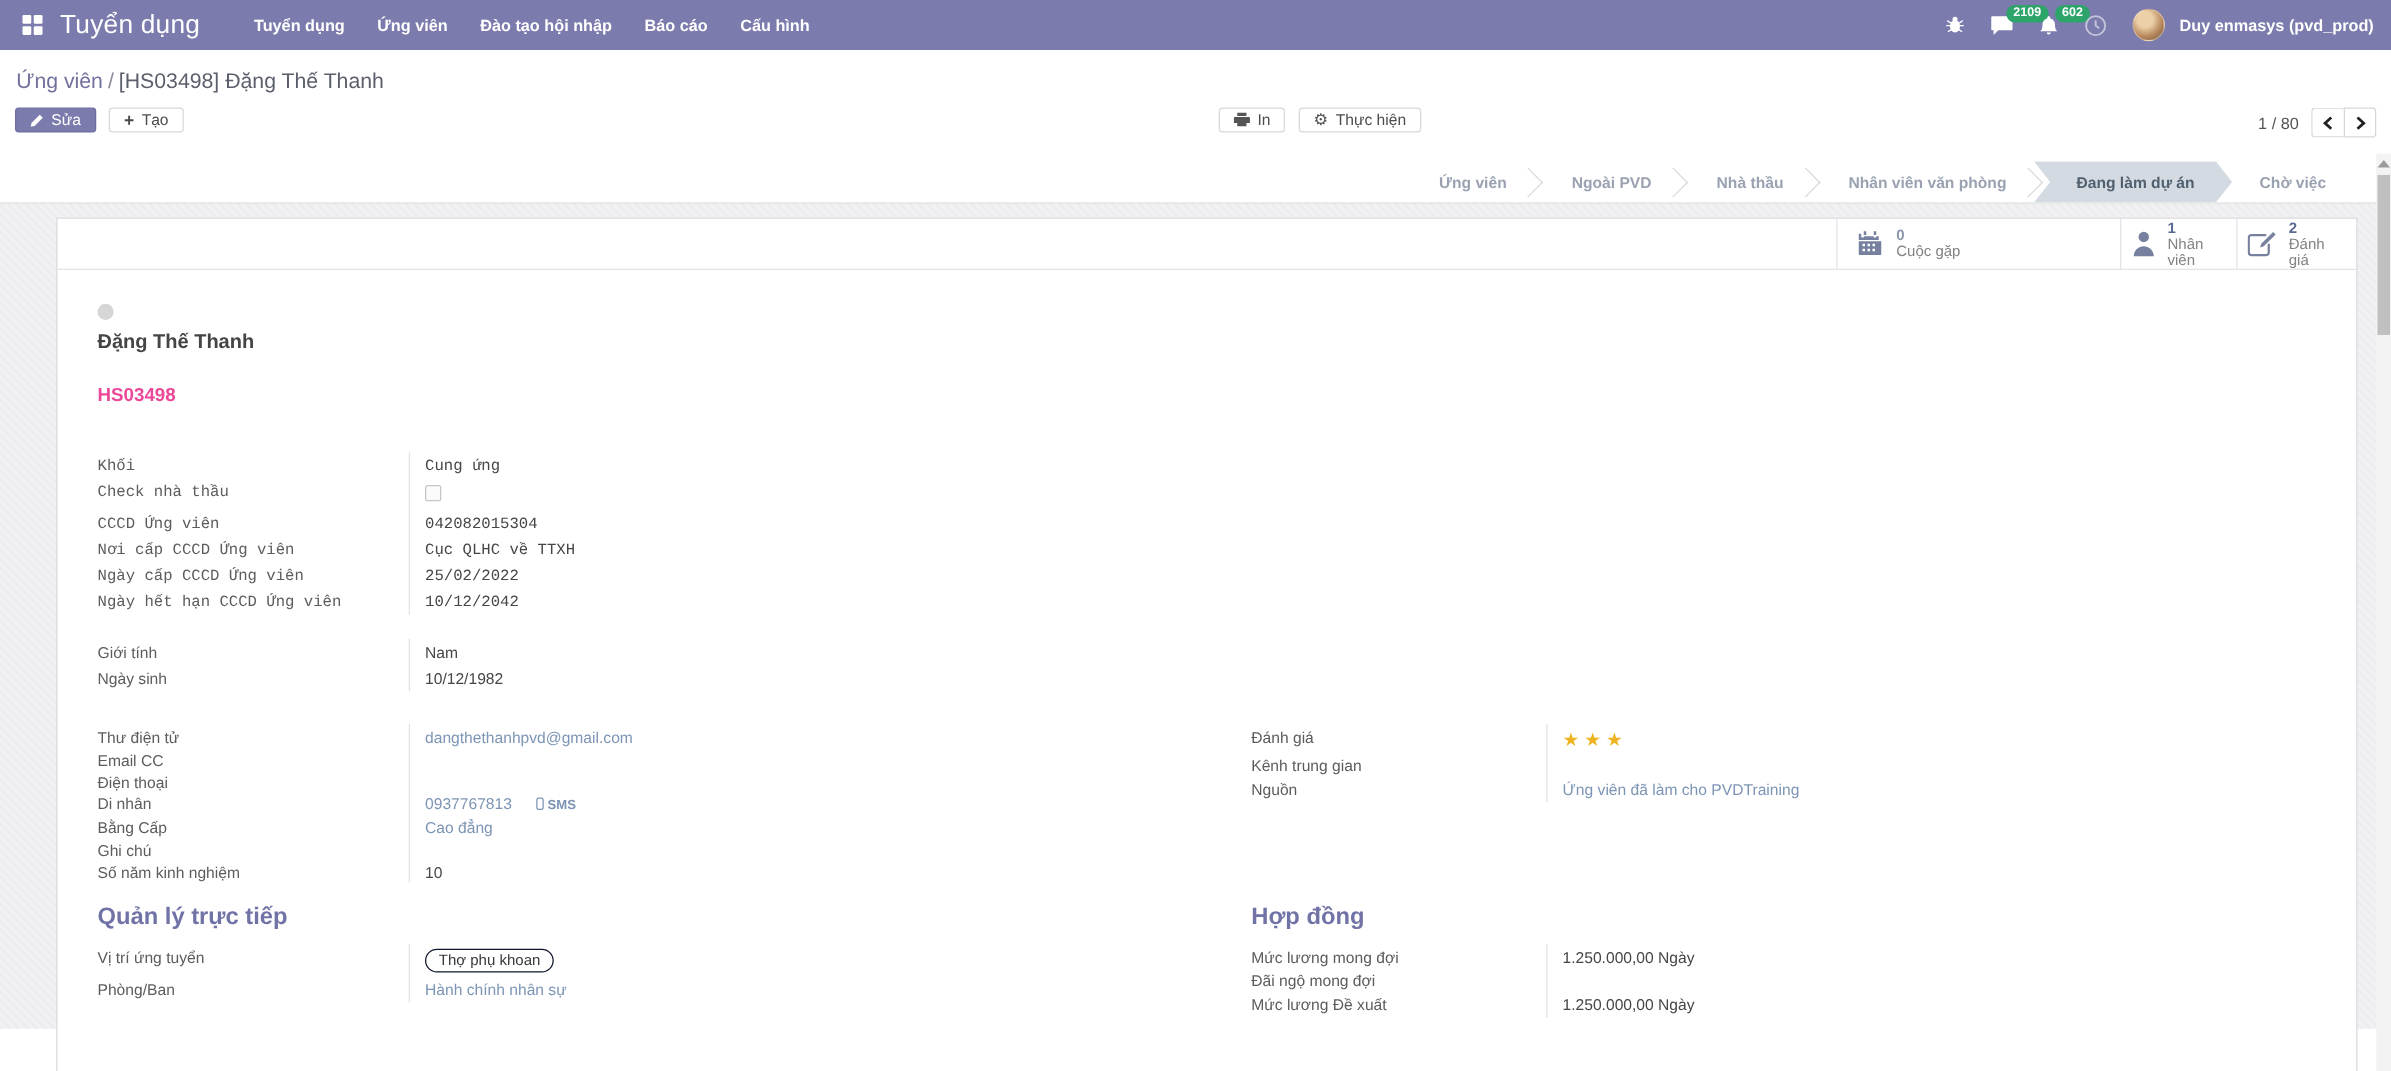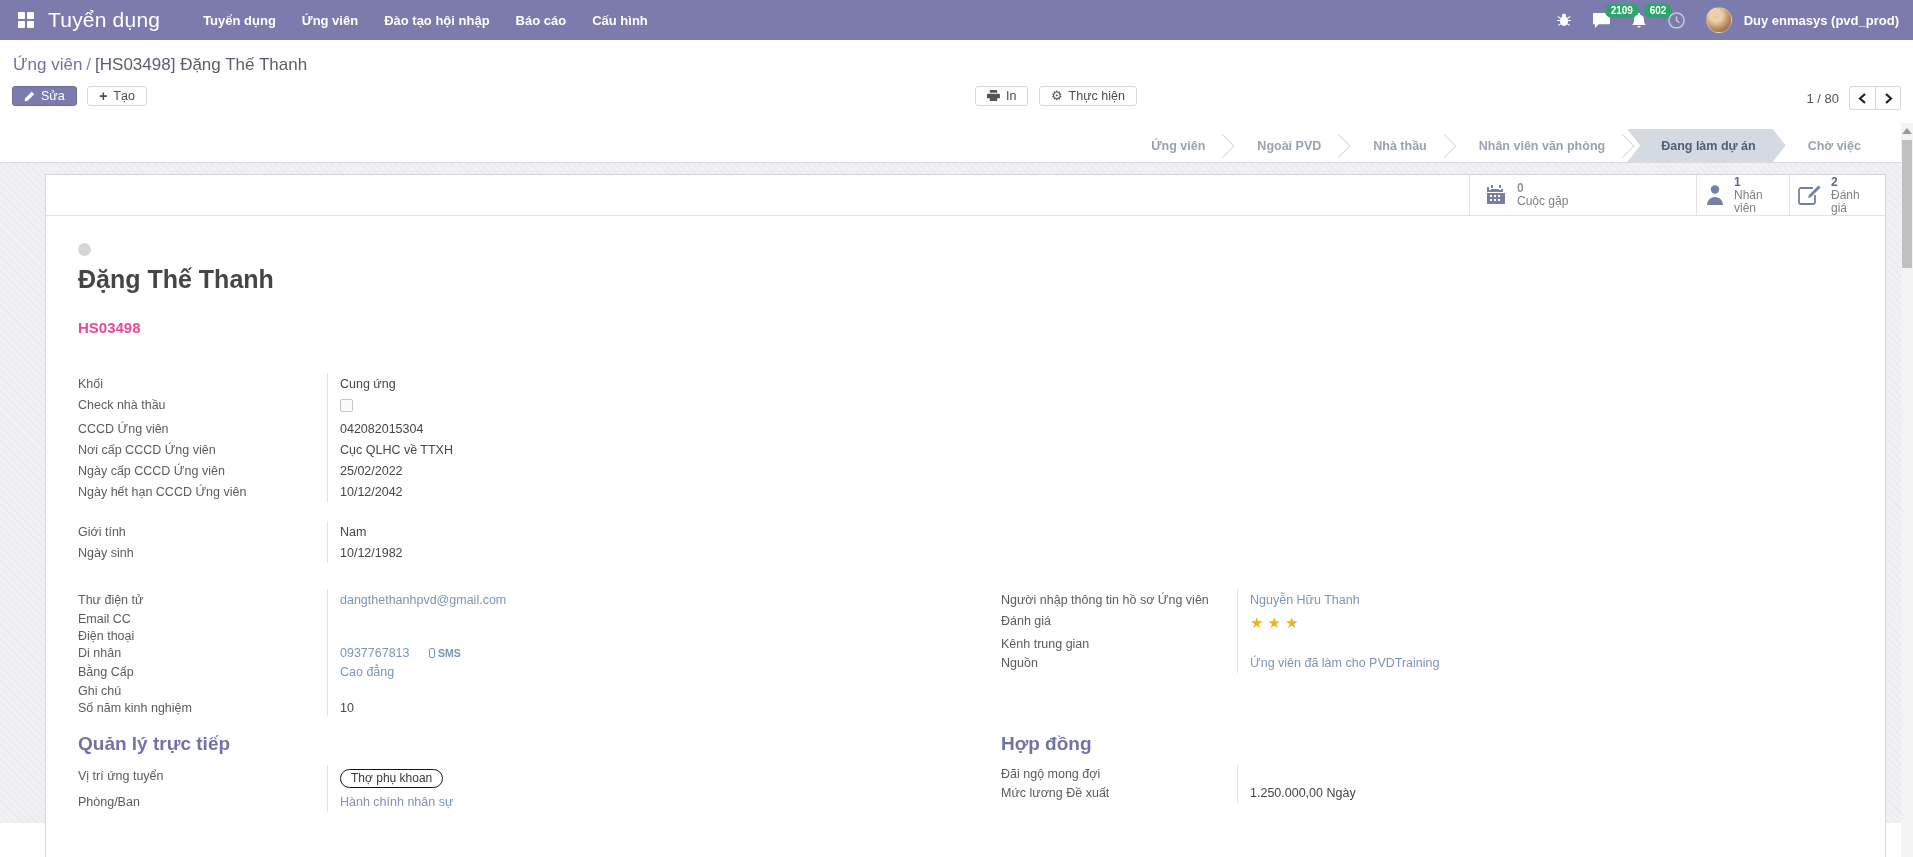--- a/index.html
+++ b/index.html
@@ -70,41 +70,41 @@
   .stat-btn.employee { width:93px;  padding:0 8px;}
   .stat-btn.rating   { width:96px;  padding:0 8px;}
   .stat-ico { color:#77809f; flex:none; display:flex; }
   .stat-text { display:flex; flex-direction:column; line-height:13px; font-size:12px; }
   .stat-value { font-weight:bold; color:#5d6b94; }
   .stat-btn.meetings .stat-value { color:#8d97ab; }
   .stat-label { color:#828282; }
 
   .form-body { padding:27px 32px 0 32px; }
   .avatar-dot { width:13px; height:13px; border-radius:50%; background:#d6d6d6; }
-  .rec-title { font-size:25px; font-weight:bold; color:#454545; margin-top:9px; }
+  .rec-title { font-size:16px; font-weight:bold; color:#454545; margin-top:9px; }
   .rec-code  { font-size:15px; font-weight:bold; color:#ec4899; margin-top:25px; }
 
   .field-table { display:table; }
   .frow { display:table-row; }
   .flabel { display:table-cell; width:250px; font-size:12.5px; color:#5c5c5c;
     padding:3.5px 10px 3.5px 0; border-right:1px solid #e2e2e2; vertical-align:top; white-space:nowrap; }
   .fvalue { display:table-cell; font-size:12.5px; color:#464646; padding:3.5px 0 3.5px 12px;
     vertical-align:top; min-width:320px; }
   .frow.compact .flabel, .frow.compact .fvalue { padding-top:1.5px; padding-bottom:1.5px; }
   .link { color:#7d95b5; cursor:pointer; }
   .checkbox { display:inline-block; width:13px; height:13px; border:1px solid #c6c6c6;
     background:#fbfbfb; border-radius:2px; margin-top:1px; }
   .sms { font-size:10.5px; font-weight:bold; color:#7d95b5; margin-left:16px; cursor:pointer; }
   .phone-glyph { display:inline-block; width:6px; height:10px; border:1px solid currentColor;
     border-radius:2px; margin-right:3px; vertical-align:-1px; }
   .stars { color:#edb320; font-size:15px; letter-spacing:4px; cursor:pointer; }
   .tag-pill { display:inline-block; border:1px solid #0f172a; border-radius:20px;
     padding:0 10px; font-size:12px; color:#383838; line-height:17px; }
 
-  .tbl-a { margin-top:37px; }
+  .tbl-a { margin-top:37px;font-family:Liberation Mono, monospace; }
   .tbl-b { margin-top:19px; }
   .columns { display:flex; margin-top:26px; }
   .col-left { width:923px; flex:none; }
   .col-right { flex:1; }
   .col-right .flabel { width:237px; }
   .sections { display:flex; margin-top:17px; }
   .section-title { font-size:19px; font-weight:bold; color:#7173a6; margin-bottom:10px; }
 
   
   .scrollbar { position:absolute; right:0; top:123px; width:12px; height:734px; background:#f3f3f3; }
@@ -339,24 +339,20 @@
             </div>
             <div class="frow compact">
               <span class="flabel">Số năm kinh nghiệm</span>
               <span class="fvalue">10</span>
             </div>
           </div>
         </div>
         <div class="col-right">
           <div class="field-table">
             <div class="frow">
-              <span class="flabel">Người nhập thông tin hồ sơ Ứng viên</span>
-              <span class="fvalue"><span class="link">Nguyễn Hữu Thanh</span></span>
-            </div>
-            <div class="frow">
               <span class="flabel">Đánh giá</span>
               <span class="fvalue"><span class="stars">★★★</span></span>
             </div>
             <div class="frow compact">
               <span class="flabel">Kênh trung gian</span>
               <span class="fvalue"></span>
             </div>
             <div class="frow">
               <span class="flabel">Nguồn</span>
               <span class="fvalue"><span class="link">Ứng viên đã làm cho PVDTraining</span></span>
@@ -375,20 +371,24 @@
             </div>
             <div class="frow">
               <span class="flabel">Phòng/Ban</span>
               <span class="fvalue"><span class="link">Hành chính nhân sự</span></span>
             </div>
           </div>
         </div>
         <div class="col-right">
           <div class="section-title">Hợp đồng</div>
           <div class="field-table">
+            <div class="frow">
+              <span class="flabel">Mức lương mong đợi</span>
+              <span class="fvalue">1.250.000,00 Ngày</span>
+            </div>
             <div class="frow compact">
               <span class="flabel">Đãi ngộ mong đợi</span>
               <span class="fvalue"></span>
             </div>
             <div class="frow">
               <span class="flabel">Mức lương Đề xuất</span>
               <span class="fvalue">1.250.000,00 Ngày</span>
             </div>
           </div>
         </div>

